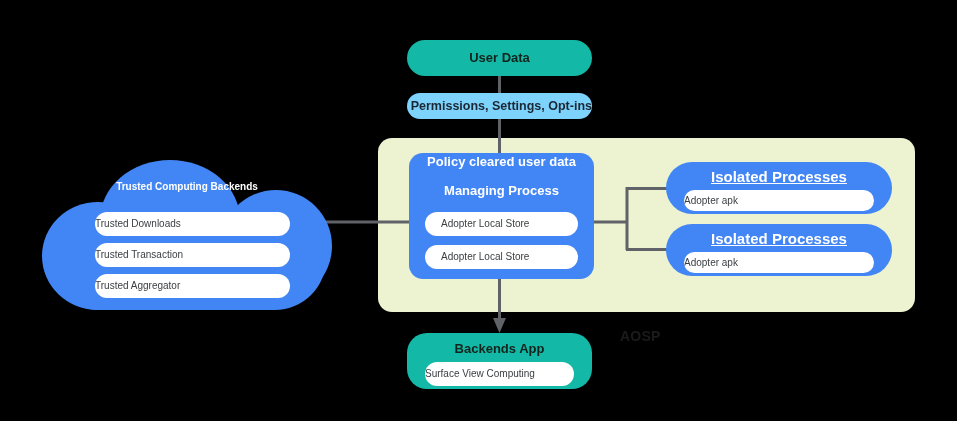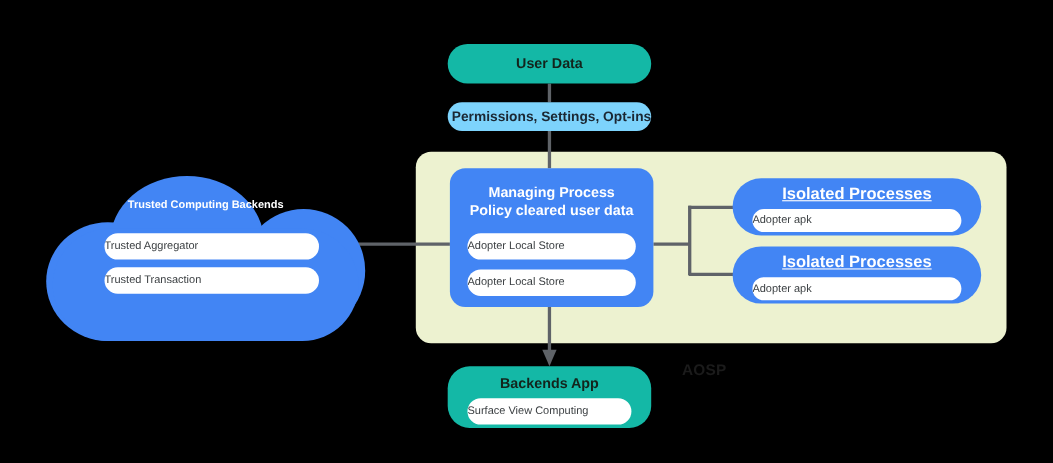--- a/index.html
+++ b/index.html
@@ -174,20 +174,21 @@
     border-radius: 14px;
     box-sizing: border-box;
     padding: 14px 16px 0 16px;
   }
   #managing-process .box-title {
     line-height: 15px;
     margin-bottom: 14px;
   }
   #managing-process .pill {
     margin-bottom: 9px;
+    padding-left: 16px;
   }
 
   .isolated {
     width: 226px;
     height: 52px;
     border-radius: 26px;
     box-sizing: border-box;
     padding-top: 6px;
   }
   #isolated-1 { left: 666px; top: 162px; }
@@ -231,33 +232,34 @@
   </svg>
 
   <div class="cloud">
     <div class="lobe" style="left:0px;   top:42px; width:112px; height:108px;"></div>
     <div class="lobe" style="left:58px;  top:0px;  width:140px; height:120px;"></div>
     <div class="lobe" style="left:178px; top:30px; width:112px; height:112px;"></div>
     <div class="base" style="left:6px;   top:48px; width:278px; height:102px;"></div>
   </div>
   <div class="cloud-title">Trusted Computing Backends</div>
   <div class="cloud-pills">
+    <div class="pill">Trusted Downloads</div>
+    <div class="pill">Trusted Transaction</div>
     <div class="pill">Trusted Aggregator</div>
-    <div class="pill">Trusted Transaction</div>
   </div>
 
   <div class="green-box" id="user-data">
     <div class="box-title">User Data</div>
   </div>
 
   <div id="permissions-pill">Permissions,  Settings, Opt-ins</div>
 
   <div class="blue-box" id="managing-process">
+    <div class="box-title light" style="margin-top:-13px;">Policy cleared user data</div>
     <div class="box-title light">Managing Process</div>
-    <div class="box-title light" style="margin-top:-13px;">Policy cleared user data</div>
     <div class="pill">Adopter Local Store</div>
     <div class="pill">Adopter Local Store</div>
   </div>
 
   <div class="blue-box isolated" id="isolated-1">
     <div class="box-title light">Isolated Processes</div>
     <div class="pill">Adopter apk</div>
   </div>
   <div class="blue-box isolated" id="isolated-2">
     <div class="box-title light">Isolated Processes</div>

